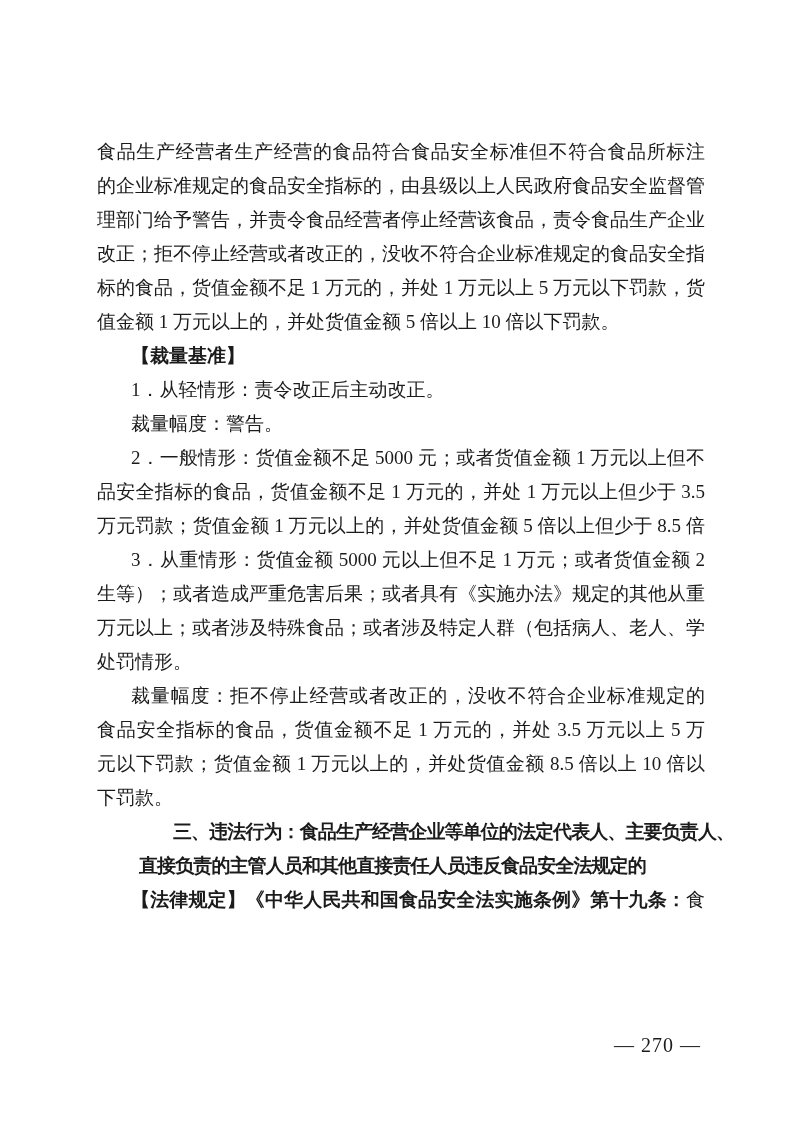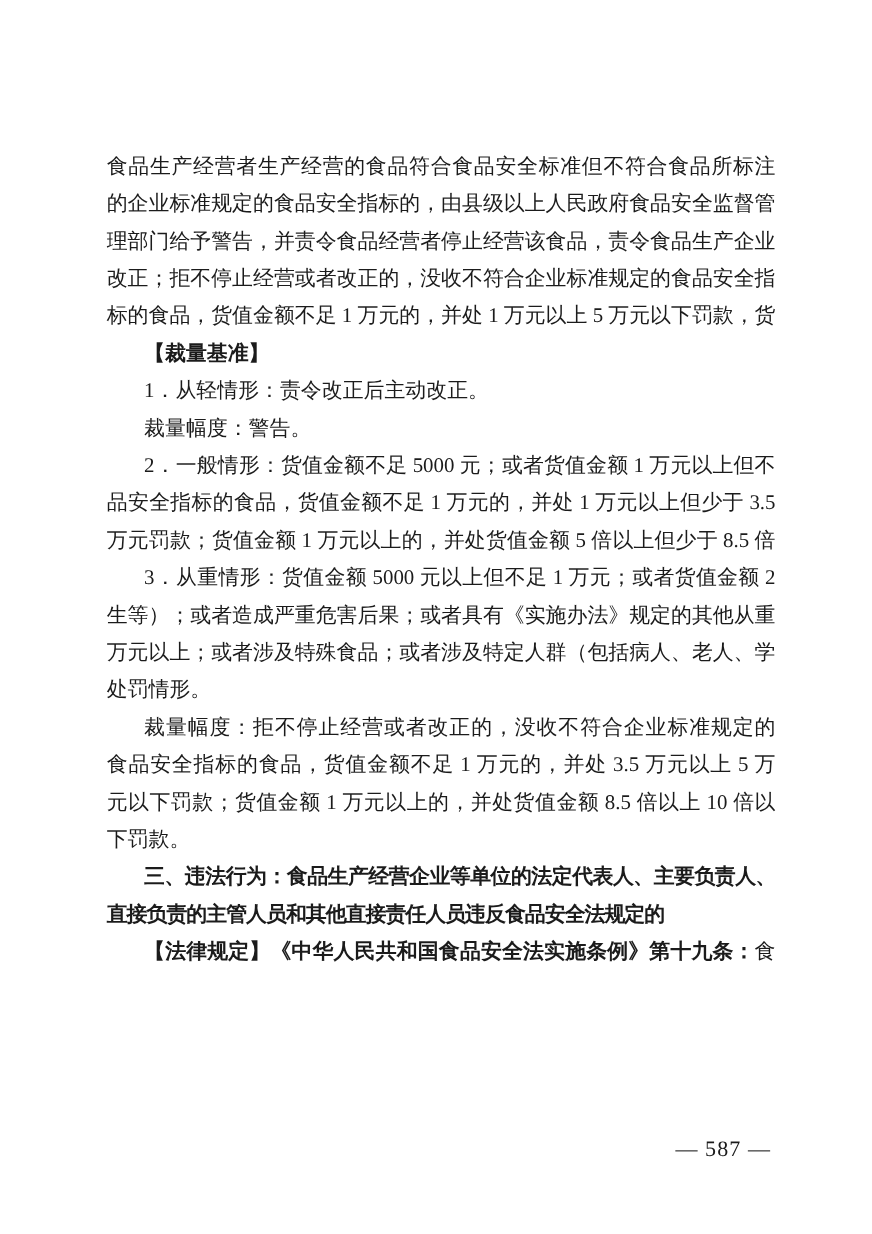--- a/index.html
+++ b/index.html
@@ -26,20 +26,21 @@
     text-align-last: justify;
     overflow: visible;
   }
   .line.last { text-align-last: left; }
   .line.ind { text-indent: 34px; }
   .serif-bold { font-weight: bold; }
   .hei {
     font-family: "Liberation Sans", "DejaVu Sans", sans-serif;
     font-weight: bold;
     letter-spacing: -0.9px;
+    margin-left: 42px;
   }
   .bold-seg { font-weight: bold; }
   .pagenum {
     position: absolute;
     top: 1034px;
     right: 92px;
     font-size: 20px;
     line-height: 22px;
     letter-spacing: 1px;
     white-space: nowrap;
@@ -51,20 +52,21 @@
 <div class="page">
 
   <div class="content">
 
     <div class="para">
       <div class="line">食品生产经营者生产经营的食品符合食品安全标准但不符合食品所标注</div>
       <div class="line">的企业标准规定的食品安全指标的，由县级以上人民政府食品安全监督管</div>
       <div class="line">理部门给予警告，并责令食品经营者停止经营该食品，责令食品生产企业</div>
       <div class="line">改正；拒不停止经营或者改正的，没收不符合企业标准规定的食品安全指</div>
       <div class="line">标的食品，货值金额不足 1 万元的，并处 1 万元以上 5 万元以下罚款，货</div>
+      <div class="line last">值金额 1 万元以上的，并处货值金额 5 倍以上 10 倍以下罚款。</div>
     </div>
 
     <div class="para serif-bold">
       <div class="line last ind">【裁量基准】</div>
     </div>
 
     <div class="para">
       <div class="line last ind">1．从轻情形：责令改正后主动改正。</div>
     </div>
 
@@ -99,15 +101,15 @@
       <div class="line ind">三、违法行为：食品生产经营企业等单位的法定代表人、主要负责人、</div>
       <div class="line last">直接负责的主管人员和其他直接责任人员违反食品安全法规定的</div>
     </div>
 
     <div class="para">
       <div class="line ind"><span class="bold-seg">【法律规定】《中华人民共和国食品安全法实施条例》第十九条：</span><span>食</span></div>
     </div>
 
   </div>
 
-  <div class="pagenum">— 587 —</div>
+  <div class="pagenum">— 270 —</div>
 
 </div>
 
 </body></html>

